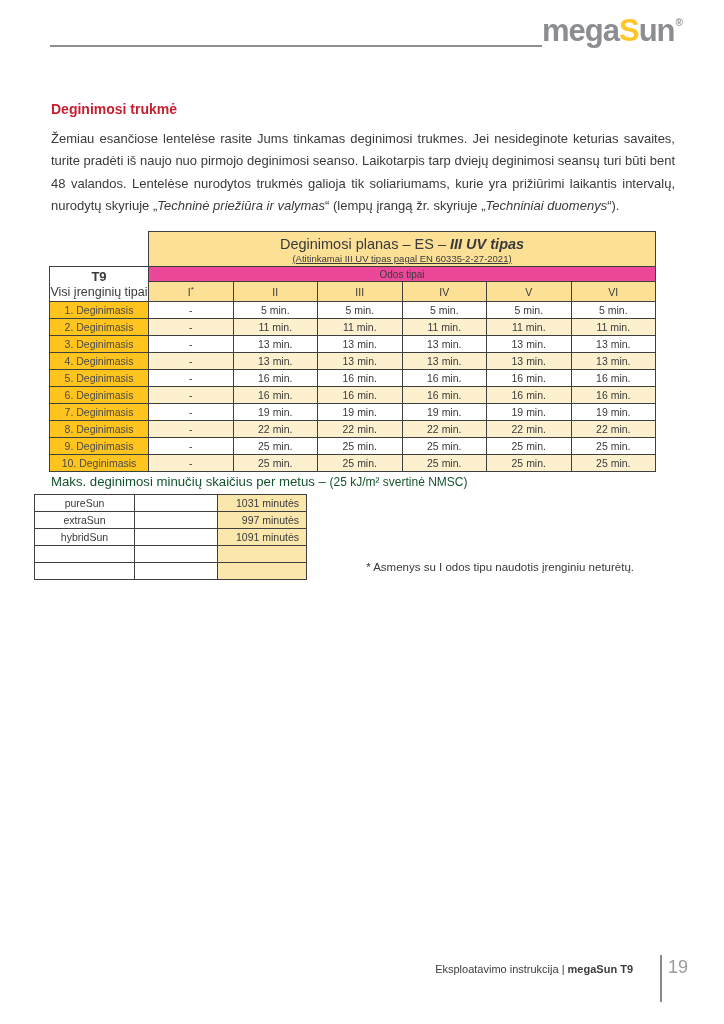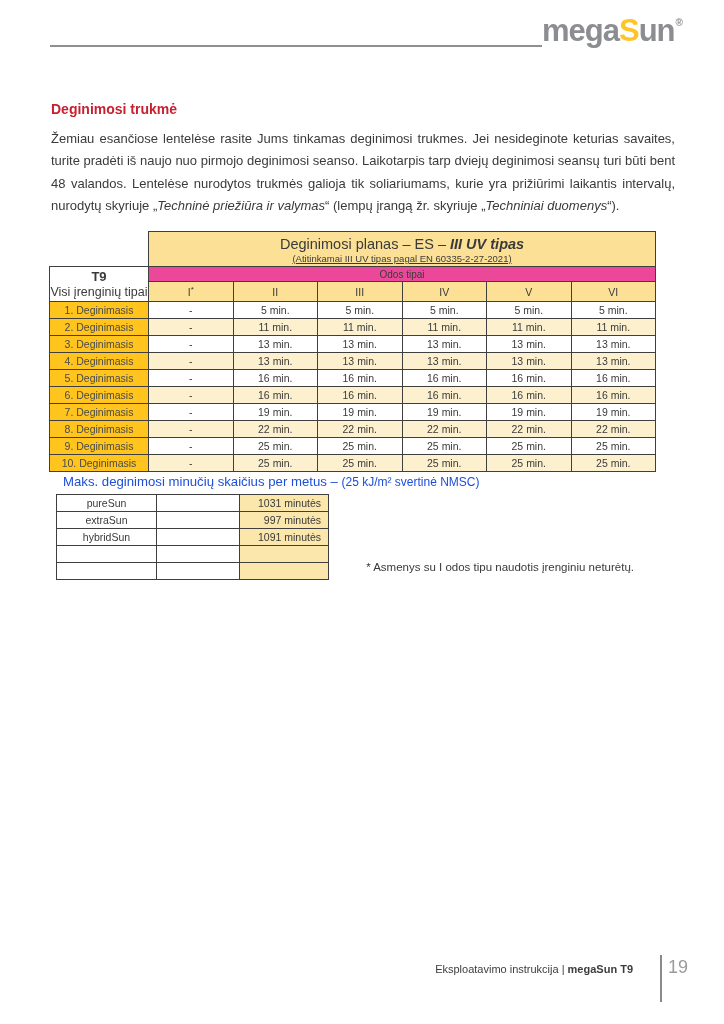--- a/index.html
+++ b/index.html
@@ -38,23 +38,23 @@
   .model-sub{font-size:12.5px;line-height:15px;}
   .r-cols{height:20px;}
   .r-cols th{background:#fbe096;font-size:10.5px;}
   .r-cols sup{font-size:8px;line-height:0;}
   .plan tbody tr{height:17px;}
   .plan tbody td{font-size:10.5px;}
   .plan tbody td.lbl{background:#ffc41e;color:#4a4a4a;}
   .plan tbody tr.row-b td:not(.lbl){background:#fcf0ce;}
   .plan tbody tr.row-a td:not(.lbl){background:#ffffff;}
   
-  .annual-caption{position:absolute;left:63px;top:474px;font-size:13.2px;color:#1d4ed8;white-space:nowrap;}
+  .annual-caption{position:absolute;left:51px;top:474px;font-size:13.2px;color:#14532d;white-space:nowrap;}
   .annual-caption .paren{font-size:12px;}
-  .annual{position:absolute;left:56px;top:494px;width:272px;border-collapse:collapse;table-layout:fixed;}
+  .annual{position:absolute;left:34px;top:494px;width:272px;border-collapse:collapse;table-layout:fixed;}
   .annual td{border:1px solid #3f3f3f;height:16px;padding:0;font-size:10.5px;color:#3a3a3a;}
   .annual td.a-lbl{text-align:center;}
   .annual td.a-val{background:#fbe7ac;text-align:right;padding-right:7px;}
   
   .footnote{position:absolute;right:70px;top:561px;font-size:11.5px;color:#3a3a3a;}
   
   .footer-text{position:absolute;right:71px;top:963px;font-size:11px;color:#3c3c3c;white-space:nowrap;}
   .footer-text b{font-weight:bold;}
   .footer-divider{position:absolute;left:660px;top:955px;width:2px;height:47px;background:#8a8a8a;}
   .page-number{position:absolute;left:668px;top:957px;font-size:18px;color:#9b9b9b;}

